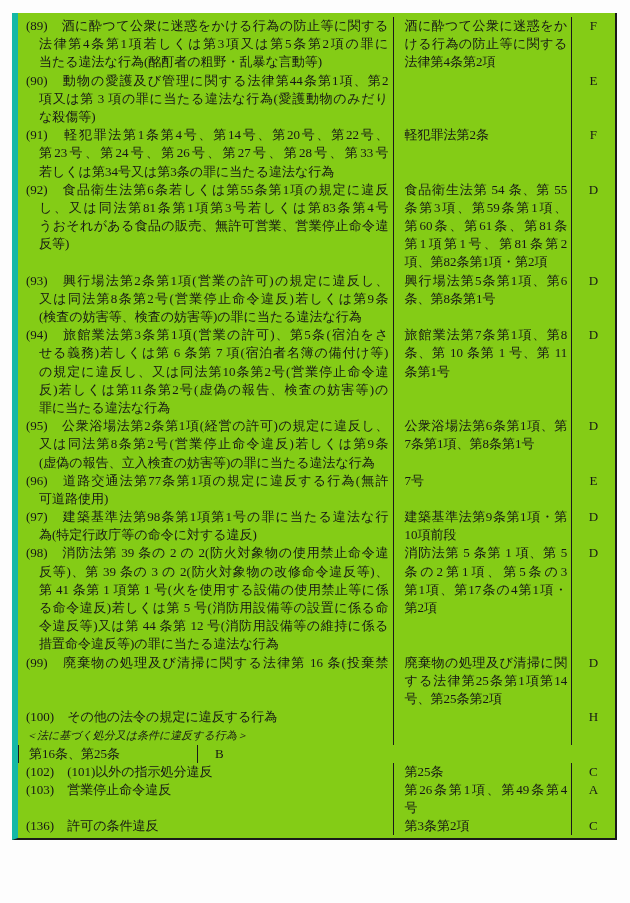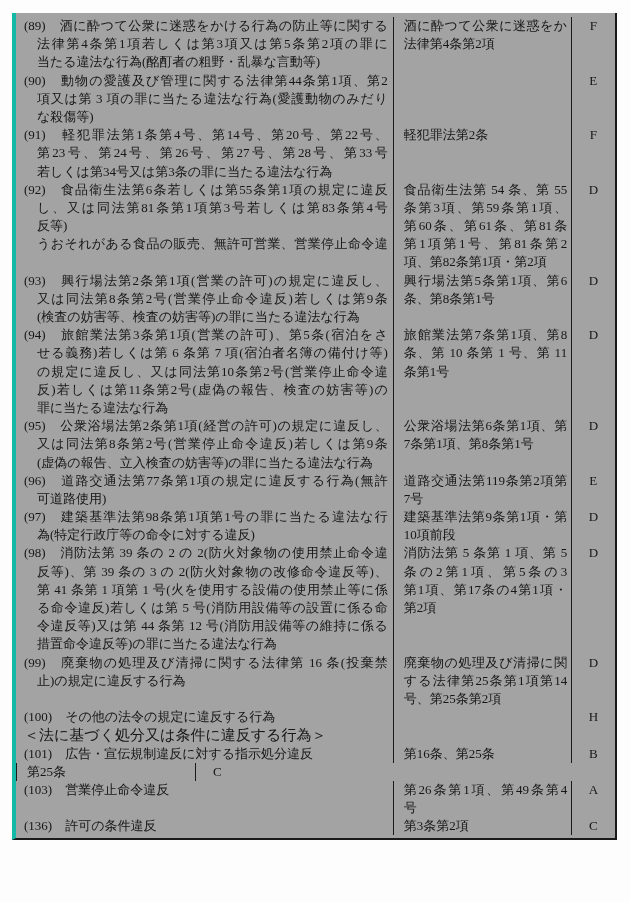--- a/index.html
+++ b/index.html
@@ -16,26 +16,26 @@
     position: relative;
     width: 630px;
     height: 903px;
   }
   .vtable {
     position: absolute;
     left: 12px;
     top: 13px;
     width: 605px;
     box-sizing: border-box;
-    border-left: 4px solid #14b8a6;
+    border-left: 6px solid #14b8a6;
     border-right: 2px solid #1a1a1a;
     border-bottom: 2px solid #1a1a1a;
     padding-top: 4px;
     padding-bottom: 3px;
-    background: #a3a3a3;
+    background: #84cc16;
   }
   .row {
     display: flex;
     align-items: stretch;
   }
   .cell { box-sizing: border-box; }
   .c1 {
     width: 378px;
     padding: 0 5px 0 8px;
   }
@@ -60,36 +60,38 @@
     text-align-last: justify;
   }
   .cont {
     padding-left: 13px;
   }
   .grade {
     font-size: 13px;
     letter-spacing: 0.5px;
   }
   .heading-line {
-    font-size: 15px;
+    font-size: 11px;
+    font-style: italic;
   }
 </style>
 </head>
 <body>
 
 <div class="page">
   <div class="vtable" id="vtable">
       <div class="row">
         <div class="cell c1">
           <div class="ln fill">(89)　酒に酔つて公衆に迷惑をかける行為の防止等に関する</div>
           <div class="ln cont fill">法律第4条第1項若しくは第3項又は第5条第2項の罪に</div>
           <div class="ln cont">当たる違法な行為(酩酊者の粗野・乱暴な言動等)</div>
         </div>
         <div class="cell c2">
           <div class="ln fill">酒に酔つて公衆に迷惑をか</div>
+          <div class="ln fill">ける行為の防止等に関する</div>
           <div class="ln">法律第4条第2項</div>
         </div>
         <div class="cell c3">
           <div class="ln grade">F</div>
         </div>
       </div>
       <div class="row">
         <div class="cell c1">
           <div class="ln fill">(90)　動物の愛護及び管理に関する法律第44条第1項、第2</div>
           <div class="ln cont fill">項又は第 3 項の罪に当たる違法な行為(愛護動物のみだり</div>
@@ -110,22 +112,22 @@
           <div class="ln">軽犯罪法第2条</div>
         </div>
         <div class="cell c3">
           <div class="ln grade">F</div>
         </div>
       </div>
       <div class="row">
         <div class="cell c1">
           <div class="ln fill">(92)　食品衛生法第6条若しくは第55条第1項の規定に違反</div>
           <div class="ln cont fill">し、又は同法第81条第1項第3号若しくは第83条第4号</div>
+          <div class="ln cont fill">うおそれがある食品の販売、無許可営業、営業停止命令違</div>
           <div class="ln cont">反等)</div>
-          <div class="ln cont fill">うおそれがある食品の販売、無許可営業、営業停止命令違</div>
         </div>
         <div class="cell c2">
           <div class="ln fill">食品衛生法第 54 条、第 55</div>
           <div class="ln fill">条第3項、第59条第1項、</div>
           <div class="ln fill">第60条、第61条、第81条</div>
           <div class="ln fill">第1項第1号、第81条第2</div>
           <div class="ln">項、第82条第1項・第2項</div>
         </div>
         <div class="cell c3">
           <div class="ln grade">D</div>
@@ -175,21 +177,20 @@
         <div class="cell c3">
           <div class="ln grade">D</div>
         </div>
       </div>
       <div class="row">
         <div class="cell c1">
           <div class="ln fill">(96)　道路交通法第77条第1項の規定に違反する行為(無許</div>
           <div class="ln cont">可道路使用)</div>
         </div>
         <div class="cell c2">
-          <div class="ln fill">道路交通法第119条第2項第</div>
           <div class="ln">7号</div>
         </div>
         <div class="cell c3">
           <div class="ln grade">E</div>
         </div>
       </div>
       <div class="row">
         <div class="cell c1">
           <div class="ln fill">(97)　建築基準法第98条第1項第1号の罪に当たる違法な行</div>
           <div class="ln cont">為(特定行政庁等の命令に対する違反)</div>
@@ -217,21 +218,20 @@
           <div class="ln fill">第1項、第17条の4第1項・</div>
           <div class="ln">第2項</div>
         </div>
         <div class="cell c3">
           <div class="ln grade">D</div>
         </div>
       </div>
       <div class="row">
         <div class="cell c1">
           <div class="ln fill">(99)　廃棄物の処理及び清掃に関する法律第 16 条(投棄禁</div>
-          <div class="ln cont">止)の規定に違反する行為</div>
         </div>
         <div class="cell c2">
           <div class="ln fill">廃棄物の処理及び清掃に関</div>
           <div class="ln fill">する法律第25条第1項第14</div>
           <div class="ln">号、第25条第2項</div>
         </div>
         <div class="cell c3">
           <div class="ln grade">D</div>
         </div>
       </div>
@@ -245,31 +245,31 @@
         </div>
       </div>
       <div class="row">
         <div class="cell c1">
           <div class="ln heading-line">＜法に基づく処分又は条件に違反する行為＞</div>
         </div>
         <div class="cell c2"></div>
         <div class="cell c3"></div>
       </div>
       <div class="row">
-        <div class="cell c1">
-          <div class="ln">(101)　広告・宣伝規制違反に対する指示処分違反</div>
-        </div>
         <div class="cell c2">
           <div class="ln">第16条、第25条</div>
         </div>
         <div class="cell c3">
           <div class="ln grade">B</div>
         </div>
       </div>
       <div class="row">
+        <div class="cell c1">
+          <div class="ln">(102)　(101)以外の指示処分違反</div>
+        </div>
         <div class="cell c2">
           <div class="ln">第25条</div>
         </div>
         <div class="cell c3">
           <div class="ln grade">C</div>
         </div>
       </div>
       <div class="row">
         <div class="cell c1">
           <div class="ln">(103)　営業停止命令違反</div>

